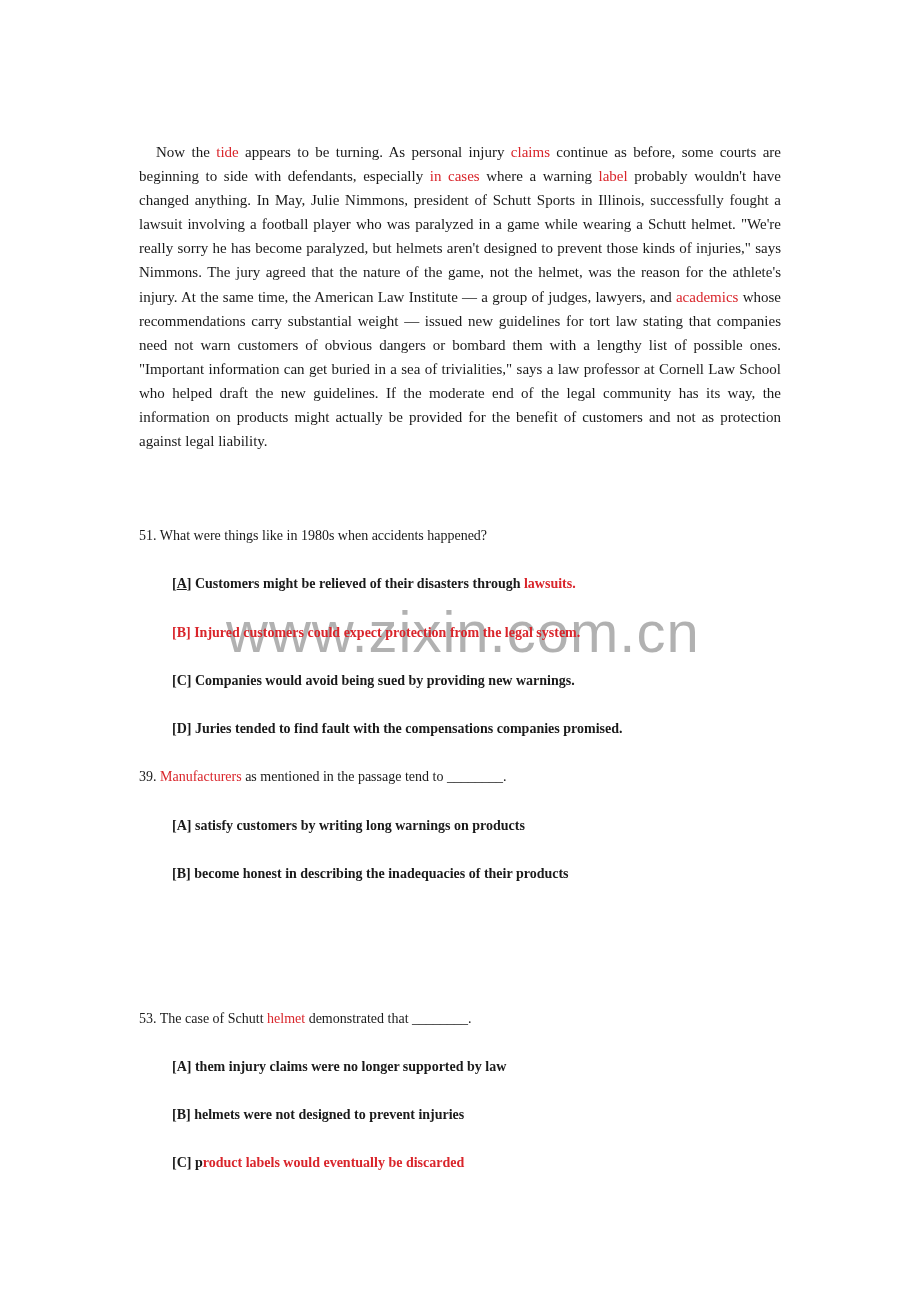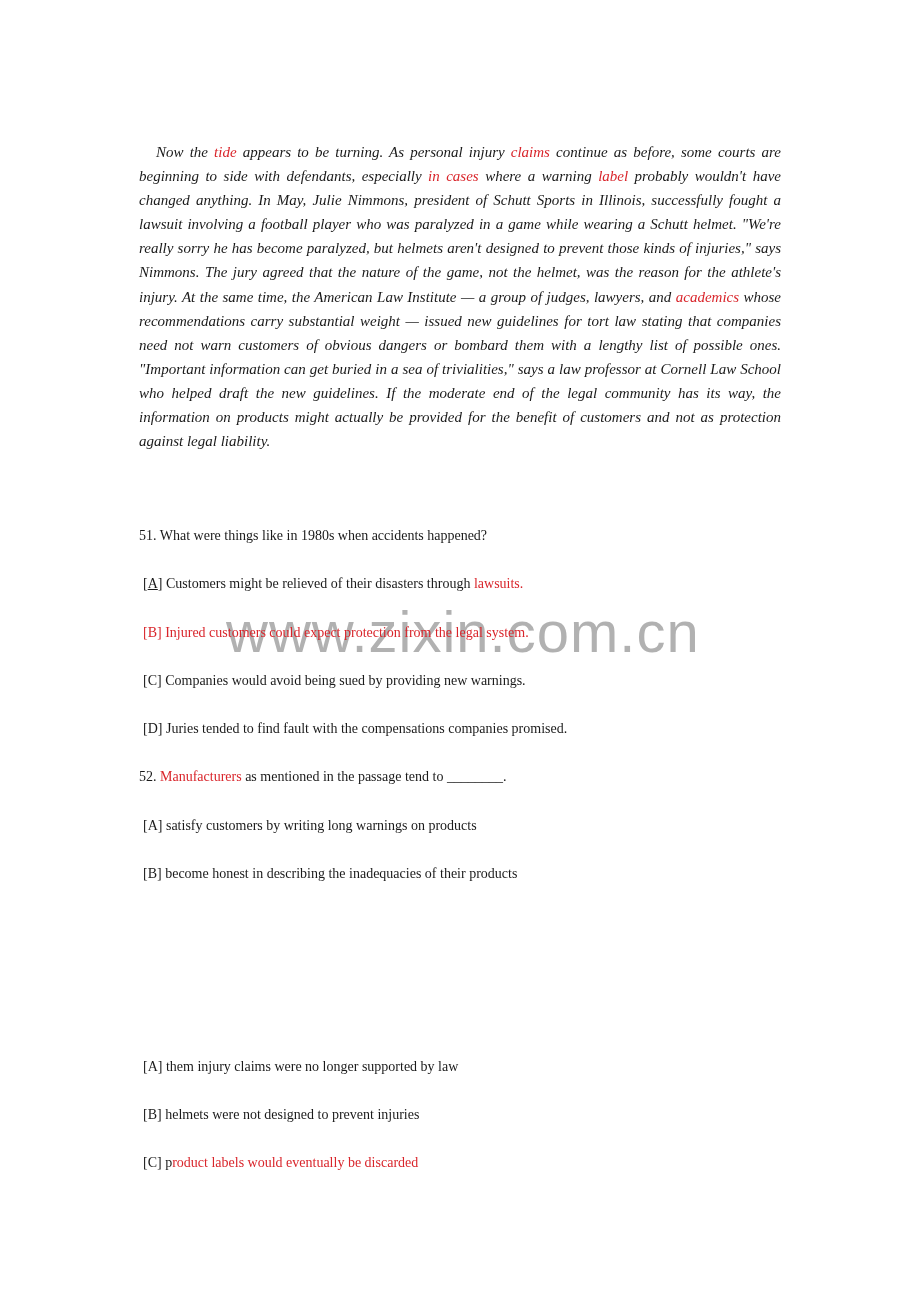--- a/index.html
+++ b/index.html
@@ -4,27 +4,27 @@
   <style>
     html, body { margin: 0; padding: 0; background: #ffffff; }
     body {
       width: 920px; height: 1301px; position: relative; overflow: hidden;
       font-family: "Liberation Serif", serif; color: #1a1a1a;
     }
     .page { position: absolute; left: 0; top: 0; width: 920px; height: 1301px; }
     .passage {
       position: absolute; left: 139px; top: 140px; width: 642px;
       font-size: 15px; line-height: 24.1px; text-align: justify;
-      text-indent: 17px; margin: 0; font-style: italic;
+      text-indent: 17px; margin: 0;
     }
     .red { color: #d9252b; }
     .line {
       position: absolute; left: 139px; font-size: 14px; line-height: 20px; white-space: nowrap;
     }
-    .opt { left: 143px; }
+    .opt { left: 172px; font-weight: bold; }
     .u { text-decoration: underline; }
     .watermark {
       position: absolute; left: 226px; top: 597px; font-family: "Liberation Sans", sans-serif;
       font-size: 58px; line-height: 70px; color: #737373; opacity: 0.55; letter-spacing: 1px;
       white-space: nowrap; pointer-events: none; z-index: 0;
     }
     .line, .passage { z-index: 1; }
   </style>
 </head>
 <body>
@@ -34,21 +34,22 @@
   <div class="watermark">www.zixin.com.cn</div>
 
   <p class="passage" id="passage"><span>Now the </span><span class="red">tide</span><span> appears to be turning. As personal injury </span><span class="red">claims</span><span> continue as before, some courts are beginning to side with defendants, especially </span><span class="red">in cases</span><span> where a warning </span><span class="red">label</span><span> probably wouldn't have changed anything. In May, Julie Nimmons, president of Schutt Sports in Illinois, successfully fought a lawsuit involving a football player who was paralyzed in a game while wearing a Schutt helmet. "We're really sorry he has become paralyzed, but helmets aren't designed to prevent those kinds of injuries," says Nimmons. The jury agreed that the nature of the game, not the helmet, was the reason for the athlete's injury. At the same time, the American Law Institute — a group of judges, lawyers, and </span><span class="red">academics</span><span> whose recommendations carry substantial weight — issued new guidelines for tort law stating that companies need not warn customers of obvious dangers or bombard them with a lengthy list of possible ones. "Important information can get buried in a sea of trivialities," says a law professor at Cornell Law School who helped draft the new guidelines. If the moderate end of the legal community has its way, the information on products might actually be provided for the benefit of customers and not as protection against legal liability.</span></p>
 
   <div class="line" style="top:526px">51. What were things like in 1980s when accidents happened?</div>
   <div class="line opt" style="top:574px"><span>[</span><span class="u">A</span><span>] </span><span>Customers might be relieved of their disasters through </span><span class="red">lawsuits.</span></div>
   <div class="line opt red" style="top:623px">[B] Injured customers could expect protection from the legal system.</div>
   <div class="line opt" style="top:719px">[D] Juries tended to find fault with the compensations companies promised.</div>
   <div class="line opt" style="top:671px">[C] Companies would avoid being sued by providing new warnings.</div>
 
-  <div class="line" style="top:767px"><span>52. </span><span class="red">Manufacturers</span><span> as mentioned in the passage tend to ________.</span></div>
+  <div class="line" style="top:767px"><span>39. </span><span class="red">Manufacturers</span><span> as mentioned in the passage tend to ________.</span></div>
   <div class="line opt" style="top:816px">[A] satisfy customers by writing long warnings on products</div>
   <div class="line opt" style="top:864px">[B] become honest in describing the inadequacies of their products</div>
 
+  <div class="line" style="top:1009px"><span>53. The case of Schutt </span><span class="red">helmet</span><span> demonstrated that ________.</span></div>
   <div class="line opt" style="top:1057px">[A] them injury claims were no longer supported by law</div>
   <div class="line opt" style="top:1105px">[B] helmets were not designed to prevent injuries</div>
   <div class="line opt" style="top:1153px"><span>[C] p</span><span class="red">roduct labels would eventually be discarded</span></div>
 
 </div>
 
 </body></html>

